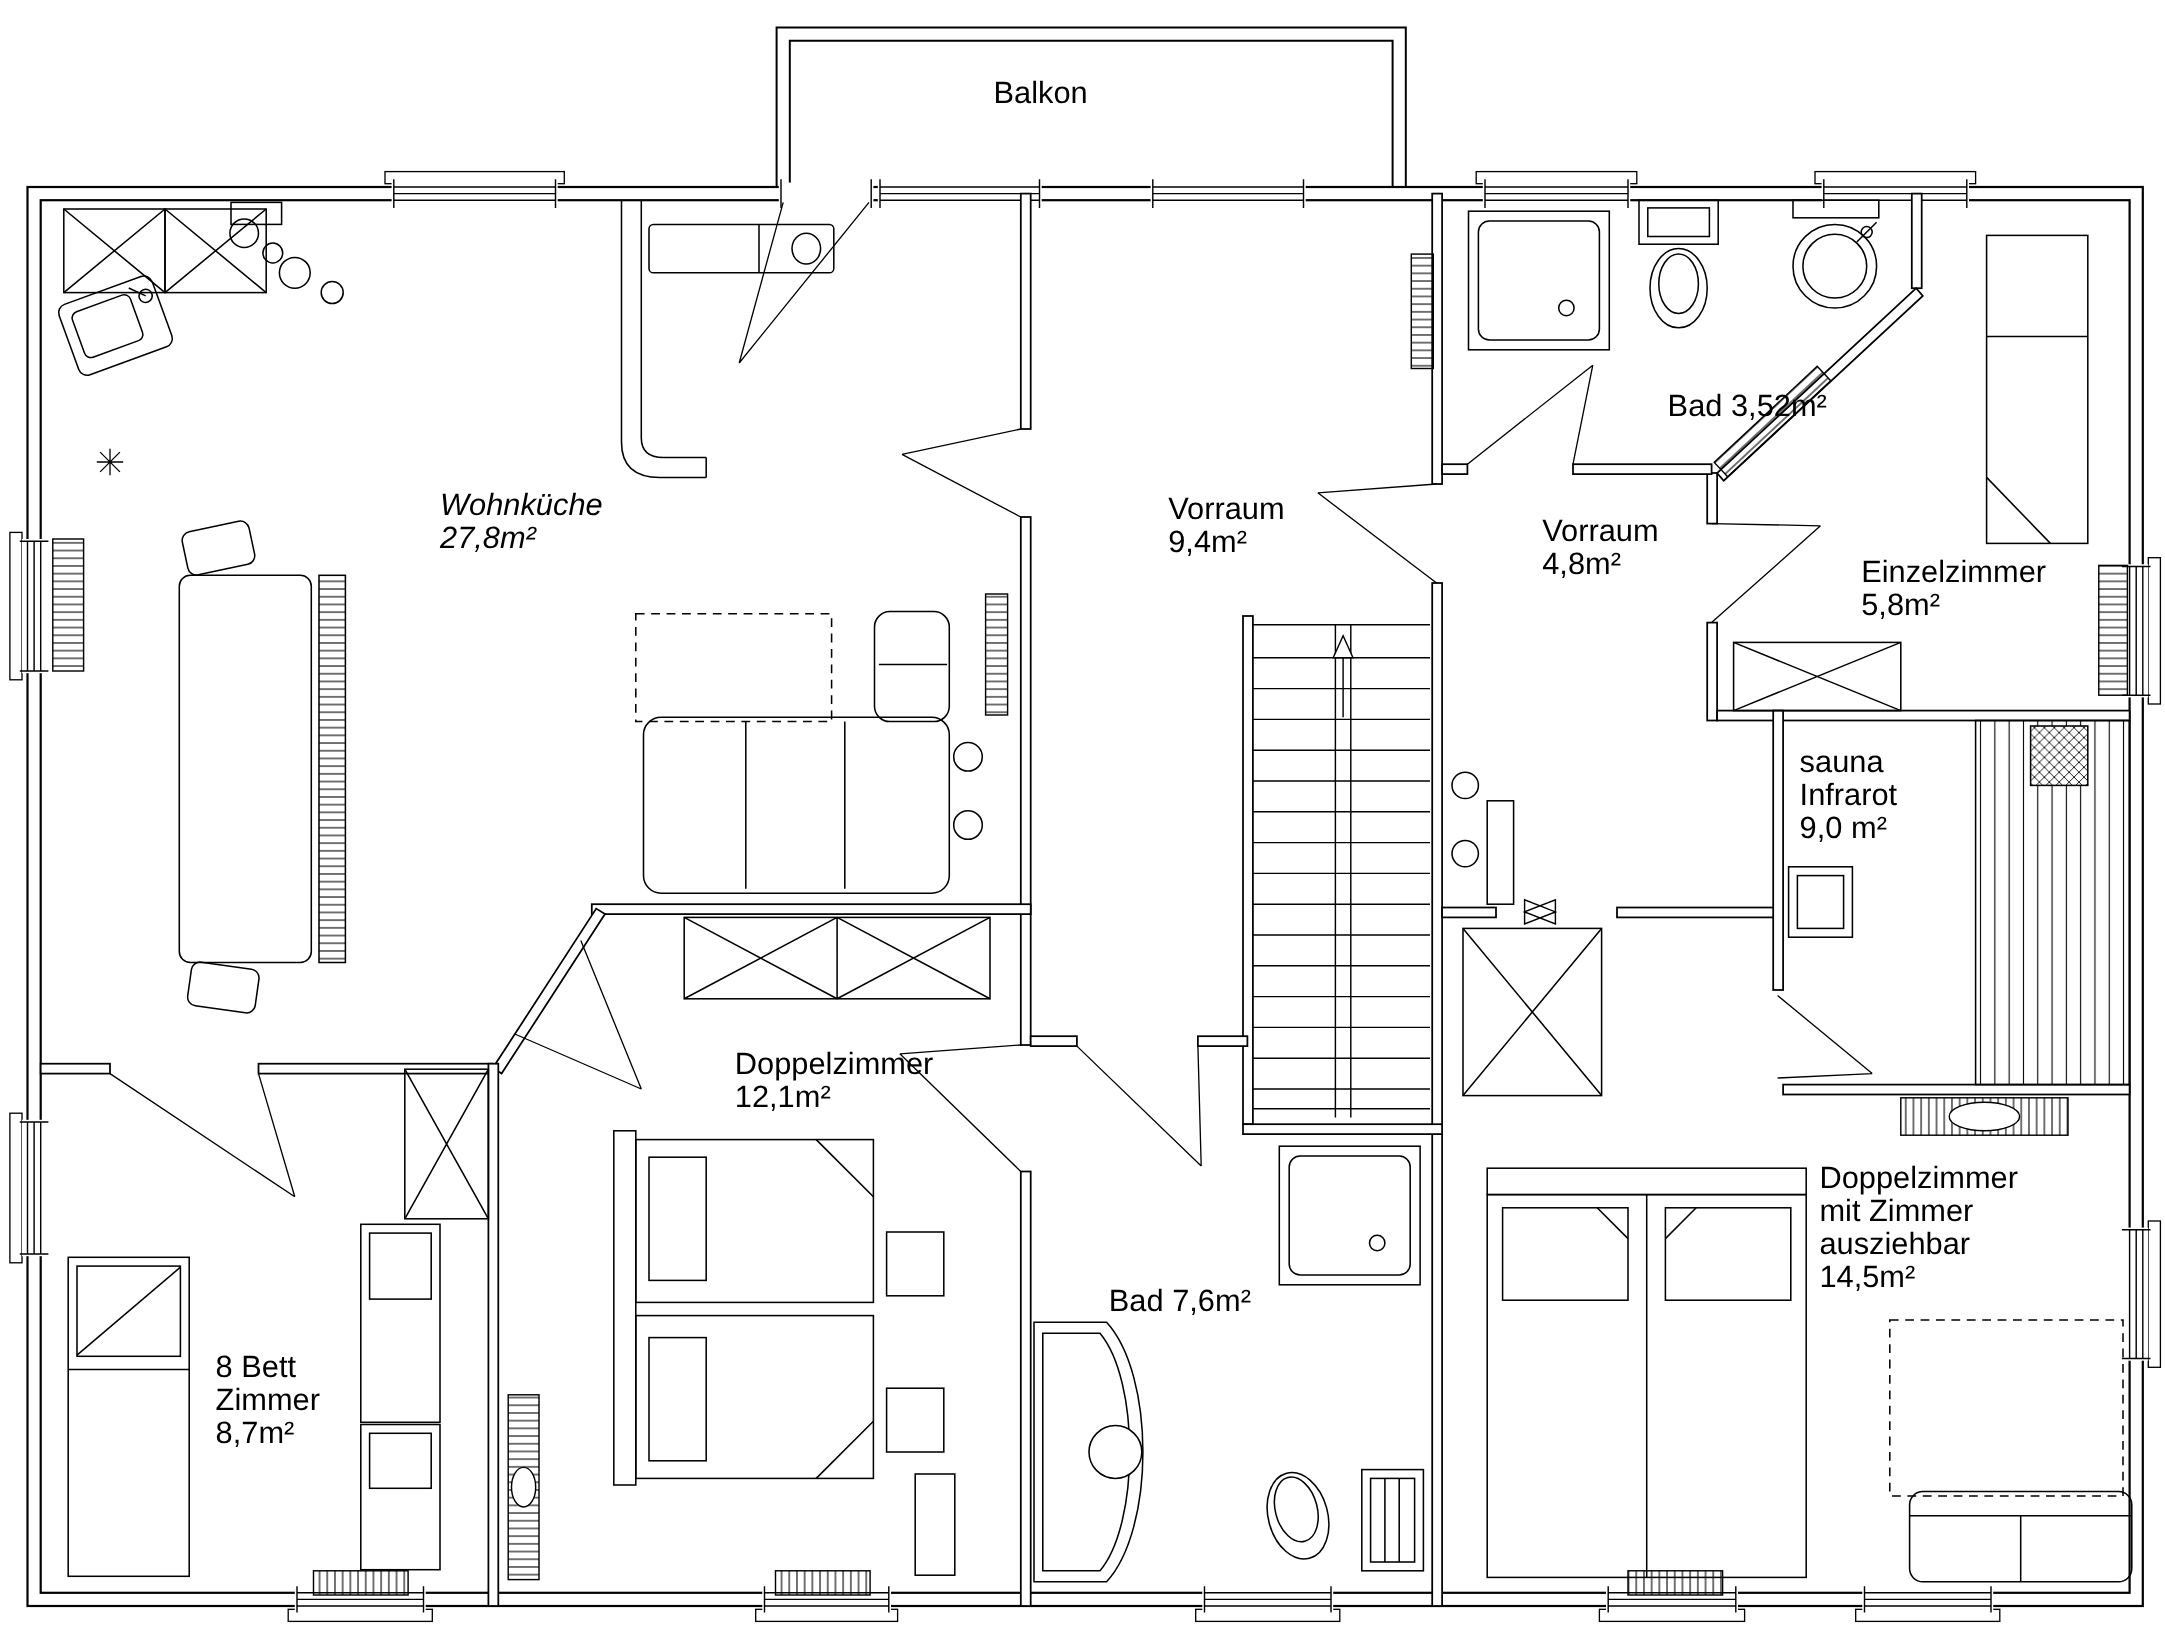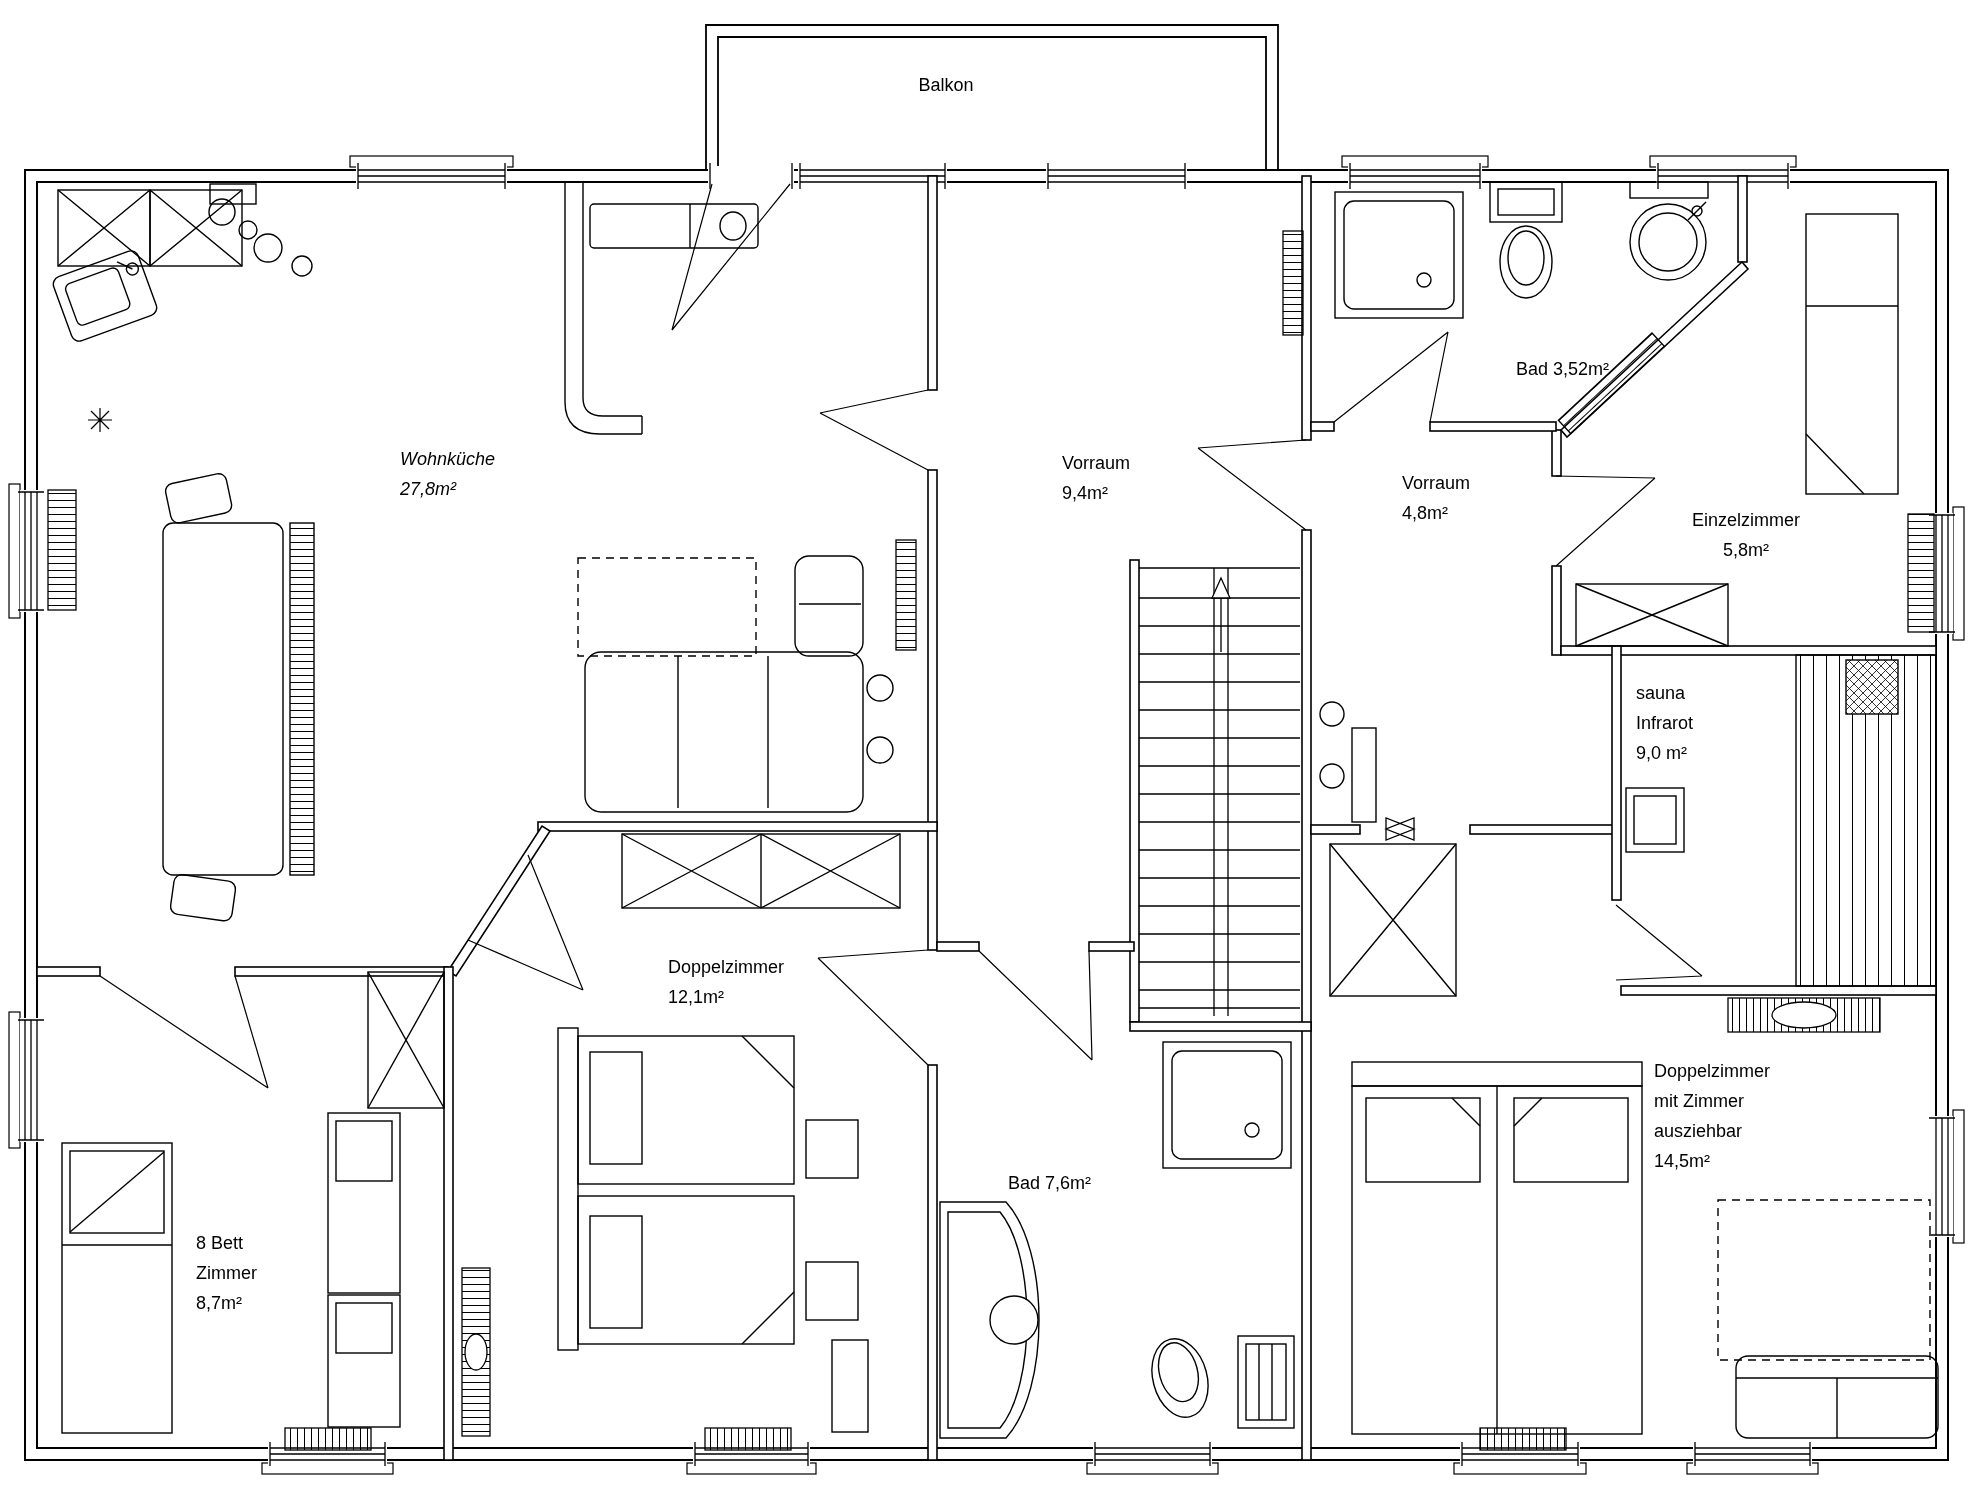--- a/index.html
+++ b/index.html
@@ -1,18 +1,18 @@
 <!DOCTYPE html>
 <html><head>
 <meta charset="utf-8">
 <style>
   html,body{margin:0;padding:0;background:#fff;}
   #plan{position:relative;width:1968px;height:1485px;background:#fff;overflow:hidden;}
   #plan svg{position:absolute;left:0;top:0;}
-  .lbl{position:absolute;font-family:"Liberation Sans",sans-serif;font-size:18px;line-height:30px;color:#000;}
+  .lbl{position:absolute;font-family:"Liberation Sans",sans-serif;font-size:28px;line-height:30px;color:#000;}
   .lbl div{white-space:nowrap;}
 </style>
 </head>
 <body>
 
 <div id="plan">
 
 <svg width="1968" height="1485" viewBox="0 0 1968 1485">
   <defs>
     <pattern id="hl" width="7" height="7" patternUnits="userSpaceOnUse">
@@ -389,21 +389,21 @@
 
 <div class="lbl" style="left:1402px;top:468px;">
   <div>Vorraum</div>
   <div>4,8m²</div>
 </div>
 
 <div class="lbl" style="left:1516px;top:338px;margin-top:16px;">
   <div>Bad 3,52m²</div>
 </div>
 
-<div class="lbl" style="left:1692px;top:505px;text-align:center;">
+<div class="lbl" style="left:1692px;top:505px;">
   <div>Einzelzimmer</div>
   <div>5,8m²</div>
 </div>
 
 <div class="lbl" style="left:1636px;top:678px;">
   <div>sauna</div>
   <div>Infrarot</div>
   <div>9,0 m²</div>
 </div>
 

